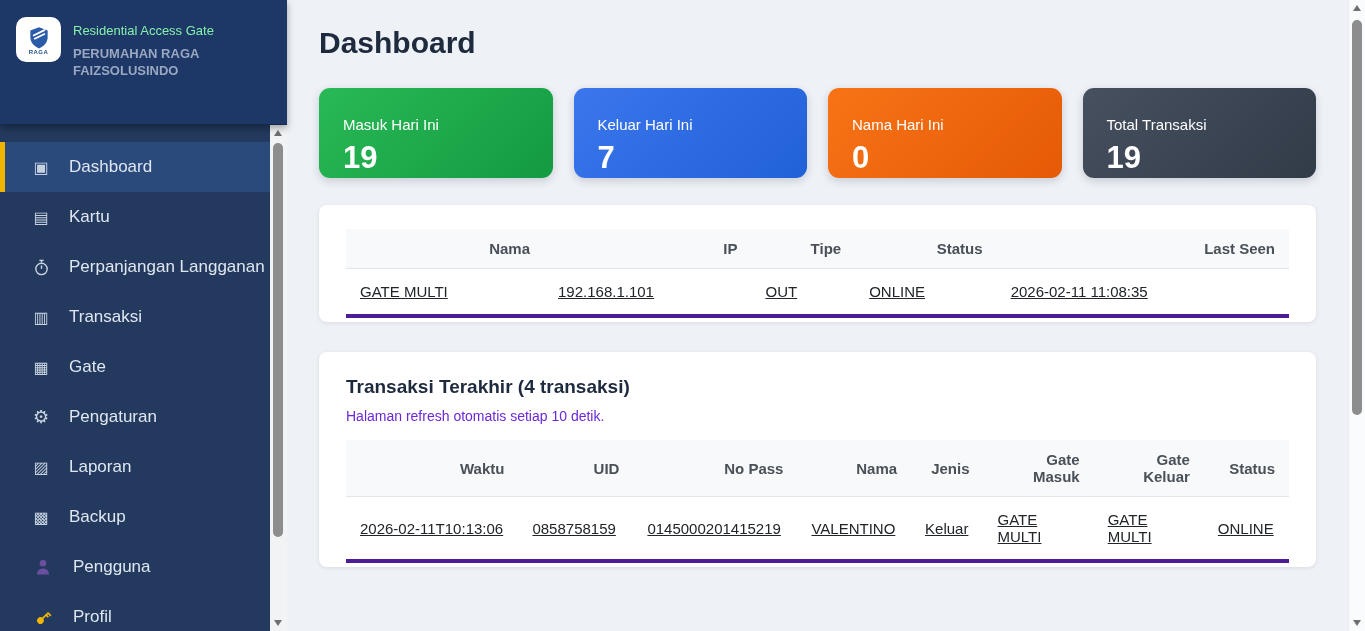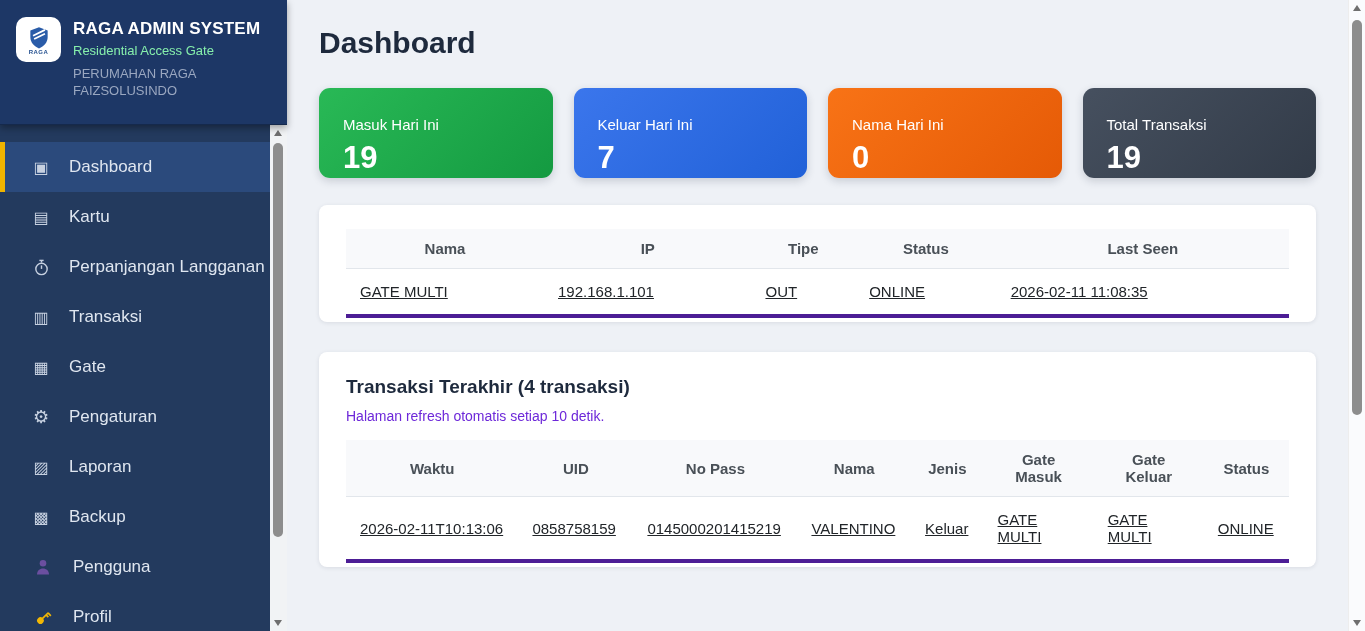--- a/index.html
+++ b/index.html
@@ -10,21 +10,21 @@
   .sidebar { position:absolute; left:0; top:0; width:287px; height:631px; background:#233a5e; }
   .sidebar-header { position:absolute; left:0; top:0; width:287px; height:125px; background:#1d3766;
                     border-bottom:1px solid #15294c; box-shadow:0 3px 7px rgba(0,0,0,.35);
                     display:flex; padding:17px 14px 0 16px; z-index:3; }
   .logo-box { width:45px; height:45px; background:#ffffff; border-radius:10px; flex:0 0 45px;
               display:flex; flex-direction:column; align-items:center; justify-content:center; }
   .logo-word { font-size:6px; font-weight:bold; color:#24508f; letter-spacing:.5px; margin-top:-2px; }
   .sidebar-titles { padding-left:12px; padding-top:2px; }
   .app-title { color:#ffffff; font-weight:bold; font-size:17px; letter-spacing:.2px; }
   .app-subtitle { color:#86efac; font-size:13px; margin-top:4px; }
-  .app-org { color:#9aa7c0; font-size:13px; font-weight:normal; margin-top:8px; width:170px; line-height:1.3; }
+  .app-org { color:#9aa7c0; font-size:13px; font-weight:bold; margin-top:8px; width:170px; line-height:1.3; }
 
   .menu { position:absolute; left:0; top:125px; width:270px; padding-top:17px; }
   .menu-item { height:50px; display:flex; align-items:center; padding-left:30px; gap:17px;
                color:#dfe6f0; font-size:17px; cursor:pointer; }
   .menu-item.active { background:#2b4a7c; border-left:5px solid #f0b400; padding-left:25px; }
   .menu-icon { width:22px; display:inline-flex; justify-content:center; align-items:center;
                font-size:16px; color:#c6d0e0; }
 
   
   .side-scroll { position:absolute; left:270px; top:125px; width:17px; height:506px; background:#f1f3f5; }
@@ -46,38 +46,37 @@
   .stat-label { font-size:15px; margin-top:7px; }
   .stat-value { font-size:31px; font-weight:bold; margin-top:7px; }
 
   .panel { background:#ffffff; border-radius:8px; box-shadow:0 1px 4px rgba(25,35,60,.10);
            margin-top:27px; padding:24px 27px 4px; }
   .panel + .panel { margin-top:30px; }
   .panel-title { font-size:19px; font-weight:bold; color:#1e2a3d; margin-bottom:18px; }
   .panel-note { font-size:14px; color:#6d28d9; margin:-8px 0 16px; }
 
   table { width:100%; border-collapse:collapse; font-size:15px; color:#212529; }
-  thead th { background:#f8f9fb; text-align:center; font-weight:bold; color:#495057;
+  thead th { background:#f8f9fb; text-align:right; font-weight:bold; color:#495057;
              padding:11px 14px; border-bottom:1px solid #e2e6eb; }
   tbody td { padding:14px; border-bottom:4px solid #4c1d95;text-decoration:underline; }
 </style>
 </head>
 <body>
 
 <aside class="sidebar">
   <div class="sidebar-header">
     <div class="logo-box">
       <svg width="26" height="26" viewBox="0 0 24 24">
         <path d="M12 2l8 3v6c0 5-3.4 8.6-8 10.6C7.4 19.6 4 16 4 11V5z" fill="#2a5ca8"></path>
         <path d="M6.5 10l11-5.5M7.5 13l10-5" stroke="#ffffff" stroke-width="1.6" fill="none"></path>
       </svg>
       <div class="logo-word">RAGA</div>
     </div>
     <div class="sidebar-titles">
-      <div class="app-title">RAGA ADMIN SYSTEM</div>
       <div class="app-subtitle">Residential Access Gate</div>
       <div class="app-org">PERUMAHAN RAGA FAIZSOLUSINDO</div>
     </div>
   </div>
 
   <nav class="menu" id="sidebar-menu">
       <div class="menu-item active">
         <span class="menu-icon">▣</span>
         <span>Dashboard</span>
       </div>

